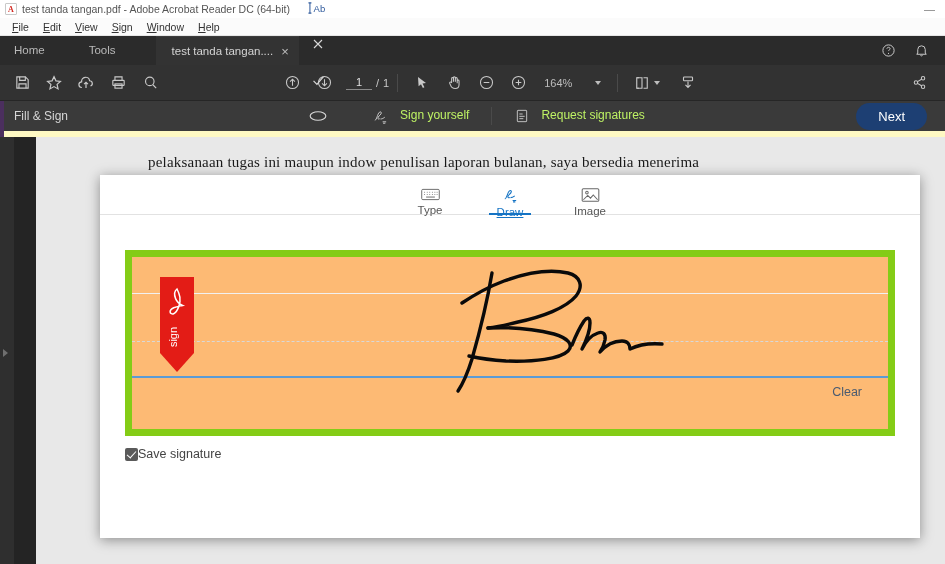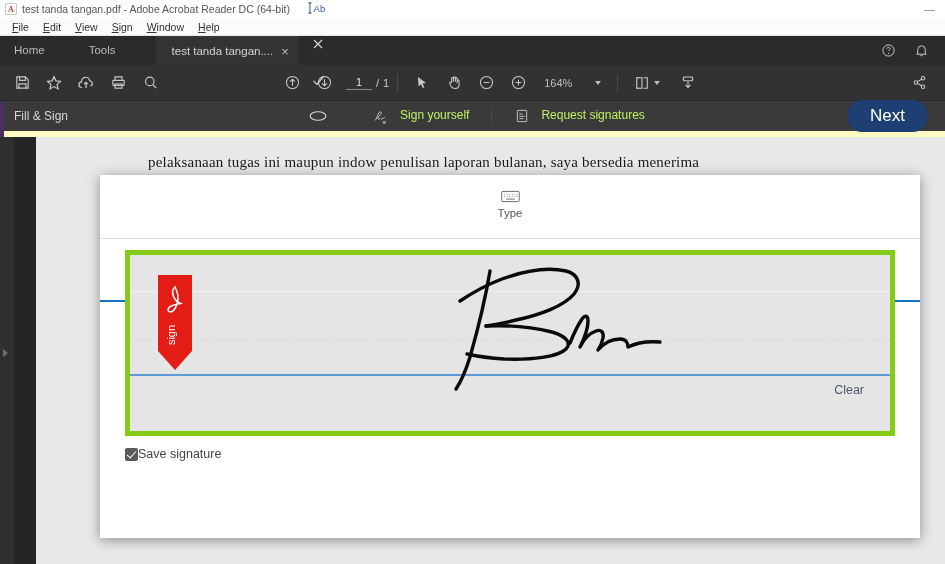--- a/index.html
+++ b/index.html
@@ -120,21 +120,21 @@
   .swatch {
     width: 18px; height: 18px; border-radius: 50%; background: #111; cursor: pointer;
   }
   .fs-right { display: flex; align-items: center; gap: 0; margin-left: 22px; }
   .fs-link {
     display: flex; align-items: flex-start; gap: 11px; font-size: 12px;
     color: #bef264; padding: 0 14px; cursor: pointer; white-space: nowrap;
   }
   .next-btn {
     margin-left: auto; margin-right: 18px; background: #1d3f73; color: #fff;
-    font-size: 17px; padding: 6px 22px; border-radius: 14px; cursor: pointer;
+    font-size: 13px; padding: 6px 22px; border-radius: 14px; cursor: pointer;
     white-space: nowrap;
   }
 
   
   .docarea {
     position: absolute; top: 137px; left: 0; width: 945px; height: 427px;
     background: #323232; overflow: hidden;
   }
   .leftrail {
     position: absolute; left: 0; top: 0; width: 14px; height: 427px;
@@ -159,39 +159,39 @@
     font-family: "Liberation Serif", serif; font-size: 15px; color: #1a1a1a;
     text-align: justify; line-height: 26px; letter-spacing: .2px;
   }
 
   
   .modal {
     position: absolute; left: 100px; top: 175px; width: 820px; height: 363px;
     background: #ffffff; box-shadow: 0 2px 12px rgba(0,0,0,.4);
   }
   .modal-tabs {
-    display: flex; justify-content: flex-start; gap: 38px; padding-top: 12px;
-    border-bottom: 1px solid #e2e2e2; height: 64px; flex-direction: column;
+    display: flex; justify-content: center; gap: 38px; padding-top: 12px;
+    border-bottom: 1px solid #e2e2e2; height: 40px;
   }
   .mtab {
     display: flex; flex-direction: column; align-items: center; gap: 2px;
     cursor: pointer; padding-bottom: 6px; position: relative; min-width: 42px;
   }
   .mtab .mt-lbl { font-size: 11.5px; color: #565656; }
   .mtab.active .mt-lbl { color: #1473c4; text-decoration: underline; }
   .mtab.active::after {
     content: ""; position: absolute; left: 0; right: 0; bottom: -1px;
     height: 2px; background: #1473c4;
   }
   .mtab .mt-ic { color: #676767; height: 18px; display: flex; align-items: center; }
   .mtab.active .mt-ic { color: #1473c4; }
 
   .canvaswrap {
     position: absolute; left: 25px; top: 75px; width: 770px; height: 186px;
-    border: 5px solid #84cc16; background: #e5e5e5; overflow: hidden;
+    border: 7px solid #84cc16; background: #fdba74; overflow: hidden;
   }
   .guide-faint {
     position: absolute; left: 0; right: 0; top: 36px; border-top: 1px solid #f1f1f1;
   }
   .guide-dashed {
     position: absolute; left: 0; right: 0; top: 84px;
     border-top: 1px dashed #d8d8d8;
   }
   .guide-base {
     position: absolute; left: 0; right: 0; top: 119px;

